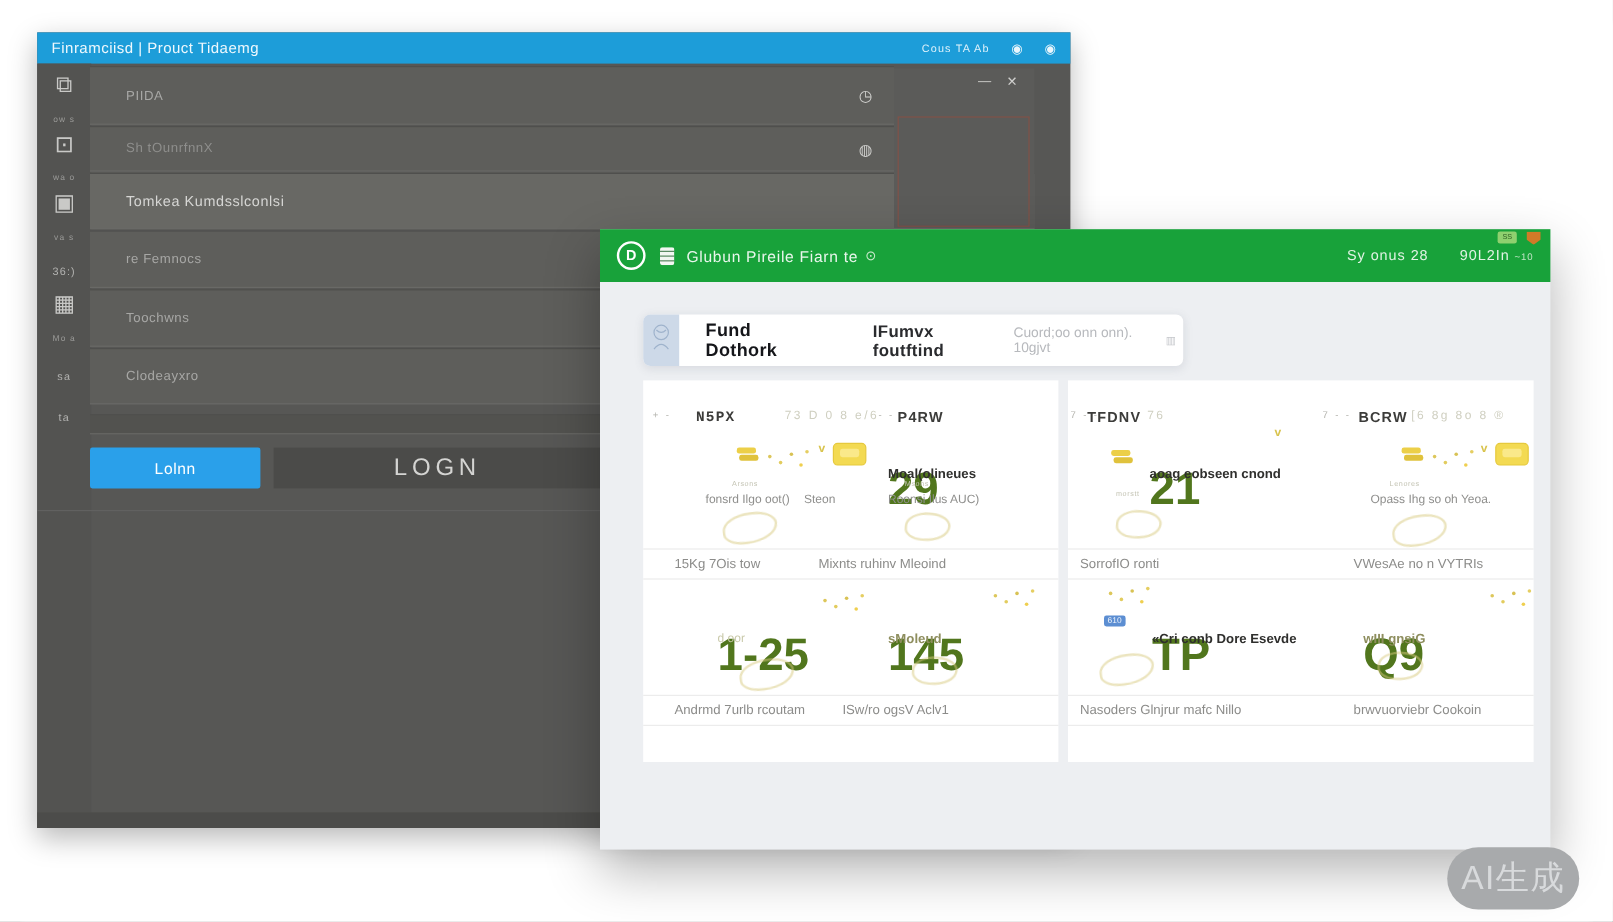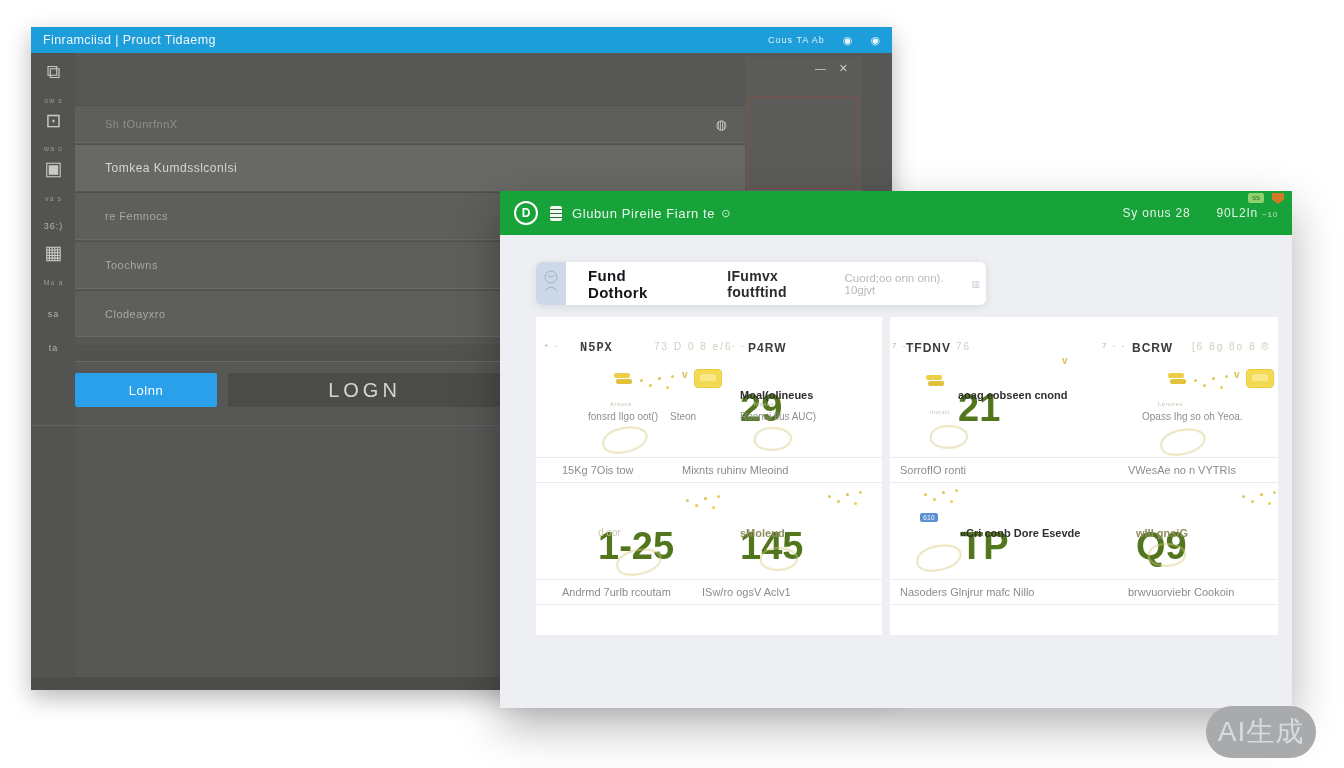--- a/index.html
+++ b/index.html
@@ -150,20 +150,24 @@
       <span class="s-tx" style="top:92px;">wa o</span>
       <span class="s-ic" style="top:104px;">▣</span>
       <span class="s-tx" style="top:142px;">va s</span>
       <span class="s-tx2" style="top:168px;">36:)</span>
       <span class="s-ic" style="top:188px;">▦</span>
       <span class="s-tx" style="top:226px;">Mo a</span>
       <span class="s-tx2" style="top:256px;">sa</span>
       <span class="s-tx2" style="top:290px;">ta</span>
     </div>
 
+    <div class="frow" style="left:44px; top:28px; width:670px; height:49px;">
+      <span class="flabel">PIIDA</span>
+      <span class="fic">◷</span>
+    </div>
     <div class="frow frow-hi" style="left:44px; top:117px; width:787px; height:47px;">
       <span class="flabel">Tomkea Kumdsslconlsi</span>
       <span class="ic-cardwhite" style="right:96px;"></span>
     </div>
     <div class="frow" style="left:44px; top:78px; width:670px; height:38px;">
       <span class="flabel" style="color:#8e8e8c;">Sh tOunrfnnX</span>
       <span class="fic">◍</span>
     </div>
     <div class="frow" style="left:44px; top:165px; width:670px; height:48px;">
       <span class="flabel">re Femnocs</span>
@@ -277,21 +281,21 @@
           <span style="left:166px;">ISw/ro ogsV Aclv1</span>
         </div>
       </div>
 
       <div class="pcol pcol2 hdr">
         <span class="h-dash" style="left:2px;">7 - -</span>
         <span class="h-code" style="left:16px;">TFDNV</span>
         <span class="h-faint" style="left:66px;">76</span>
         <span class="h-dash" style="left:212px;">7 - -</span>
         <span class="h-code" style="left:242px;">BCRW</span>
-        <span class="h-faint" style="left:302px;">[6 8g 8o 8 ®</span>
+        <span class="h-faint" style="left:286px;">[6 8g 8o 8 ®</span>
 
         <span class="ic-coins" style="left:36px; top:58px;">
             <i></i>
             <i></i>
           </span>
         <span class="flexnum" style="left:68px; top:48px;">
           <span class="bignum">21</span>
           <span class="bignum-lbl">aoag eobseen cnond</span>
         </span>
         <span class="vmark" style="left:172px; top:38px;">v</span>

